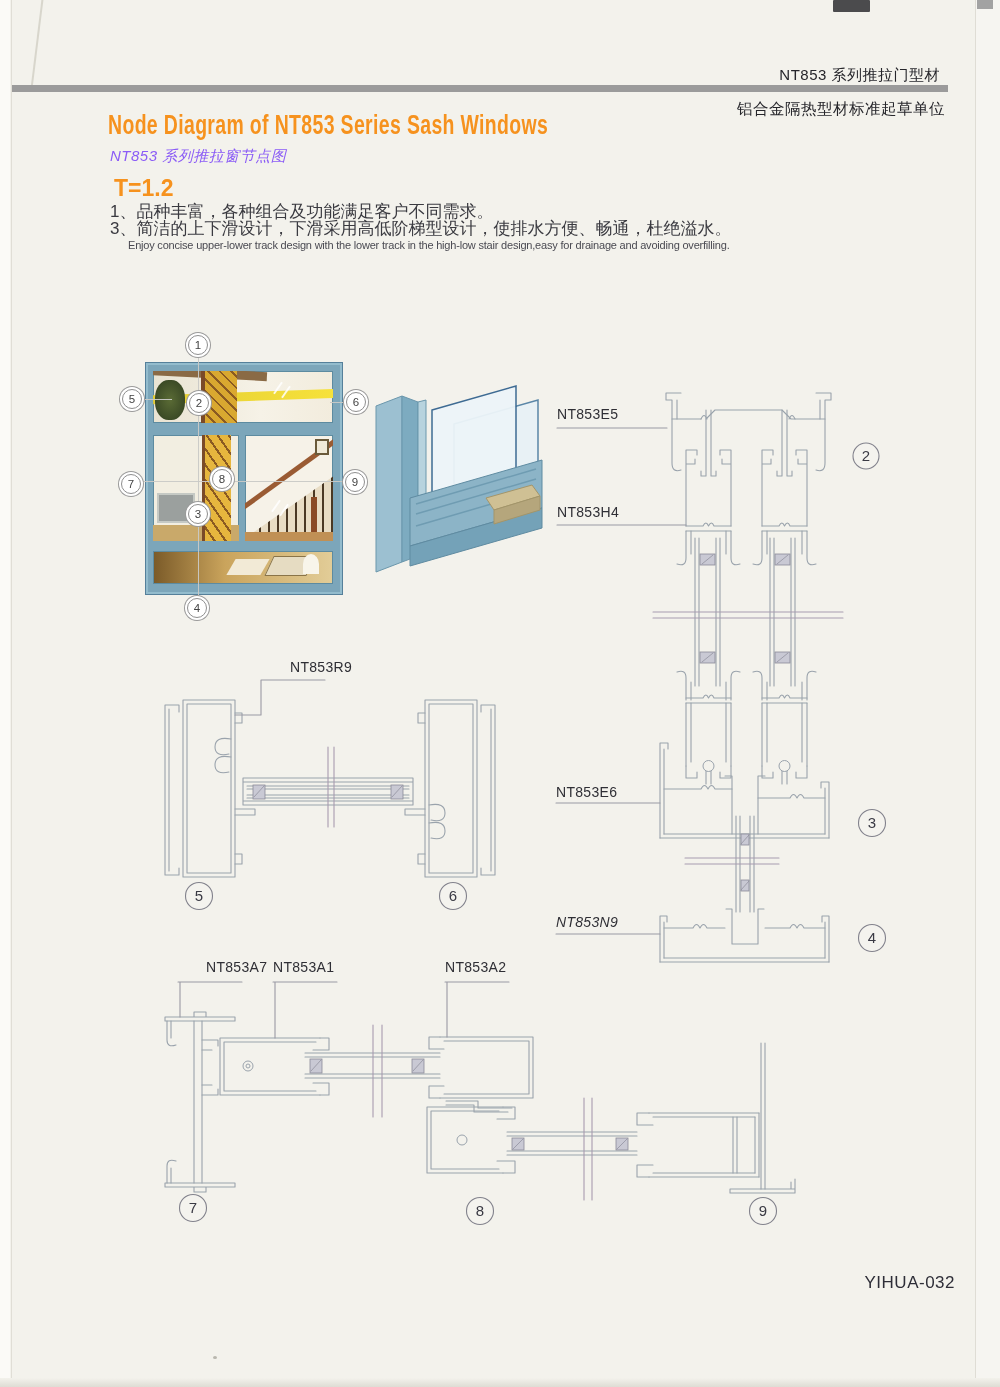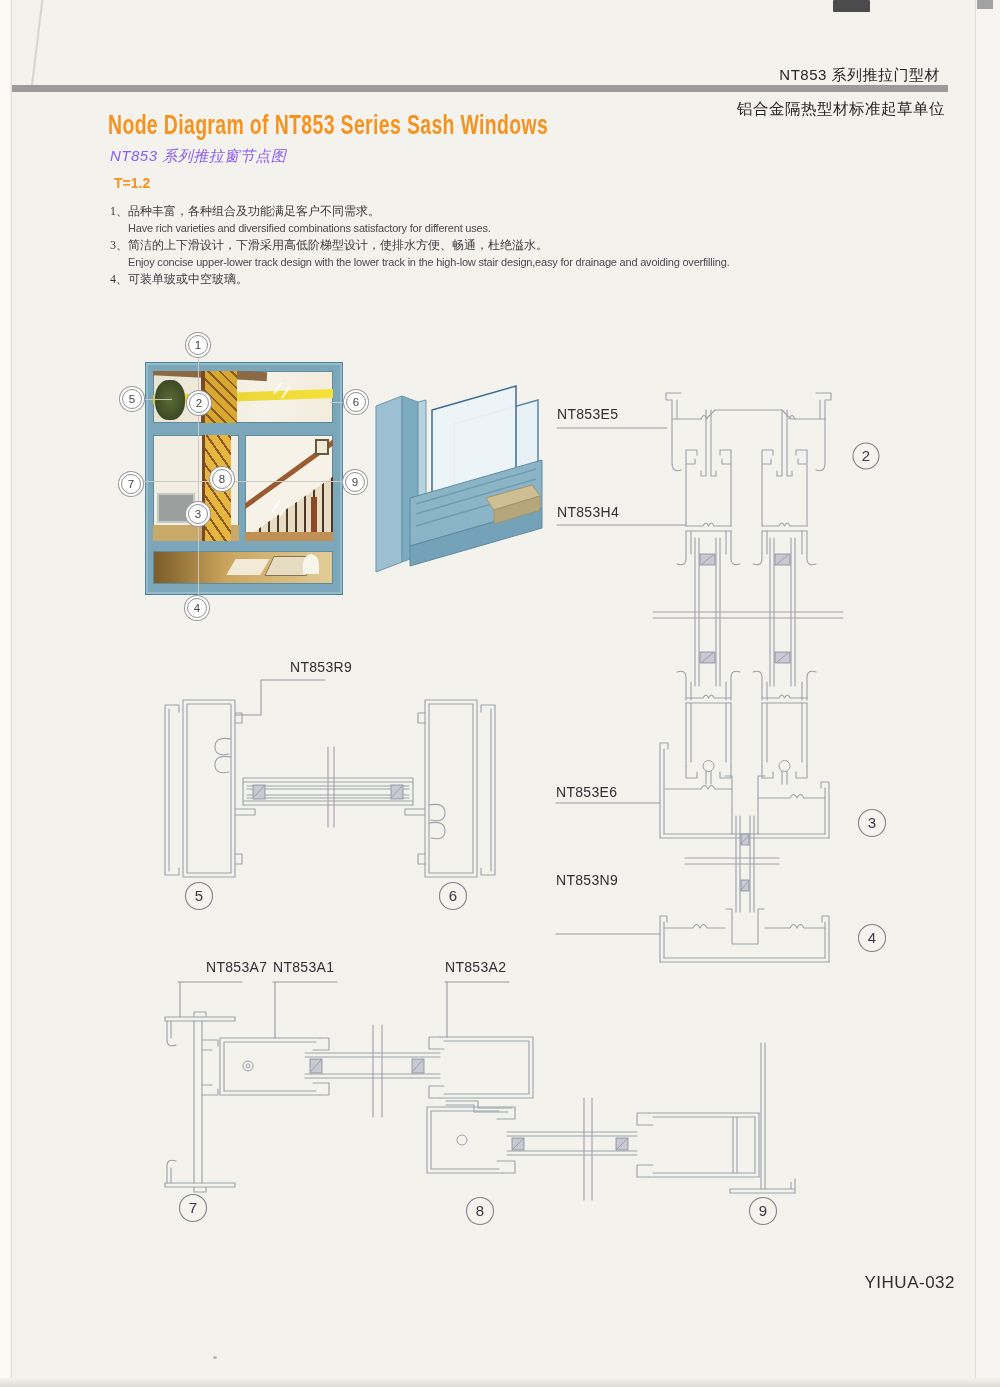--- a/index.html
+++ b/index.html
@@ -7,24 +7,24 @@
         background:#f3f2ec;overflow:hidden;
         font-family:"Liberation Sans","DejaVu Sans",sans-serif;color:#333;}
   .abs{position:absolute;}
   
   .hdr-line1{top:66px;right:60px;font-size:15px;color:#26262b;letter-spacing:.5px;}
   .hdr-bar{left:12px;top:85px;width:936px;height:7px;background:#9b9b9b;}
   .hdr-line2{top:99px;right:55px;font-size:15.5px;color:#26262b;letter-spacing:.5px;}
   .title-en{left:108px;top:110px;font-size:27px;font-weight:bold;color:#F6921E;
             transform:scaleX(.72);transform-origin:left top;white-space:nowrap;letter-spacing:.5px;}
   .title-cn{left:110px;top:147px;font-size:15px;color:#8b5cf6;letter-spacing:.5px;font-style:italic;}
-  .t-spec{left:114px;top:175px;font-size:14px;font-weight:bold;color:#F6921E;}
+  .t-spec{left:114px;top:175px;font-size:23px;font-weight:bold;color:#F6921E;}
   
   .features{left:110px;top:203px;width:760px;line-height:17px;}
-  .feat-cn{font-size:12px;color:#3a3a40;font-family:Liberation Serif, serif;}
+  .feat-cn{font-size:17px;color:#3a3a40;}
   .feat-en{font-size:11px;color:#4a4a52;padding-left:18px;letter-spacing:-.2px;}
   
   .photo{left:145px;top:362px;width:196px;height:231px;background:#7ca6ba;
          border:1px solid #55809a;box-shadow:inset 0 0 0 2px #93bccd;}
   .pane{position:absolute;overflow:hidden;box-shadow:inset 0 0 0 1px #5d8ba0;}
   .slash{position:absolute;width:14px;height:2px;background:rgba(255,255,255,.85);transform:rotate(-55deg);}
   .leadline{position:absolute;background:#c9c9c6;opacity:.95;z-index:3;}
   .callout{position:absolute;z-index:4;width:18px;height:18px;border-radius:50%;
            background:#fff;border:1px solid #8f8f8f;box-shadow:0 0 0 2px #fff,0 0 0 3px #9a9a9a;
            font-size:11.5px;color:#444;text-align:center;line-height:18px;
@@ -71,24 +71,22 @@
   <div class="abs hdr-line1">NT853 系列推拉门型材</div>
   <div class="abs hdr-bar"></div>
   <div class="abs hdr-line2">铝合金隔热型材标准起草单位</div>
 
   <div class="abs title-en">Node Diagram of NT853 Series Sash Windows</div>
   <div class="abs title-cn">NT853 系列推拉窗节点图</div>
   <div class="abs t-spec">T=1.2</div>
 
   <div class="abs features">
     <div class="feat-cn">1、品种丰富，各种组合及功能满足客户不同需求。</div>
-    <div class="feat-en">Have rich varieties and diversified combinations satisfactory for different uses.</div>
     <div class="feat-cn">3、简洁的上下滑设计，下滑采用高低阶梯型设计，使排水方便、畅通，杜绝溢水。</div>
     <div class="feat-en">Enjoy concise upper-lower track design with the lower track in the high-low stair design,easy for drainage and avoiding overfilling.</div>
-    <div class="feat-cn">4、可装单玻或中空玻璃。</div>
   </div>
 
   <div class="abs photo">
 
     <div class="pane" style="left:7px;top:8px;width:180px;height:52px;background:linear-gradient(90deg,#e9e3d2,#f6f2e7 60%,#f2ecdd);">
       <div class="abs" style="left:-6px;top:-2px;width:120px;height:9px;background:#8a6a45;transform:rotate(3deg);"></div>
       <div class="abs" style="left:0;top:21px;width:185px;height:9px;background:linear-gradient(90deg,#e3cd35,#f7e23a);transform:rotate(-2deg);"></div>
       <div class="abs" style="left:2px;top:9px;width:30px;height:40px;background:radial-gradient(#5a6b35,#2f3d1f);border-radius:45%;"></div>
       <div class="abs" style="left:48px;top:0;width:4px;height:52px;background:#7a4a28;"></div>
       <div class="abs" style="left:52px;top:0;width:32px;height:52px;background:repeating-linear-gradient(45deg,#d9a830 0 6px,#8a5a22 6px 8px),#d9a830;"></div>
@@ -319,20 +317,20 @@
     <g>
       <circle class="node" cx="613" cy="253" r="13.5"></circle>
         <text x="613" y="258">9</text>
     </g>
   </svg>
 
   <div class="abs plabel" style="left:557px;top:406px;">NT853E5</div>
   <div class="abs plabel" style="left:557px;top:504px;">NT853H4</div>
   <div class="abs plabel" style="left:261px;top:659px;margin-left:29px;">NT853R9</div>
   <div class="abs plabel" style="left:556px;top:784px;">NT853E6</div>
-  <div class="abs plabel" style="left:556px;top:872px;">NT853N9</div>
+  <div class="abs plabel" style="left:556px;top:914px;font-style:italic;">NT853N9</div>
   <div class="abs plabel" style="left:178px;top:959px;margin-left:28px;">NT853A7</div>
   <div class="abs plabel" style="left:273px;top:959px;">NT853A1</div>
   <div class="abs plabel" style="left:445px;top:959px;">NT853A2</div>
 
   <div class="abs foot-code">YIHUA-032</div>
 
 </div>
 
 </body></html>

